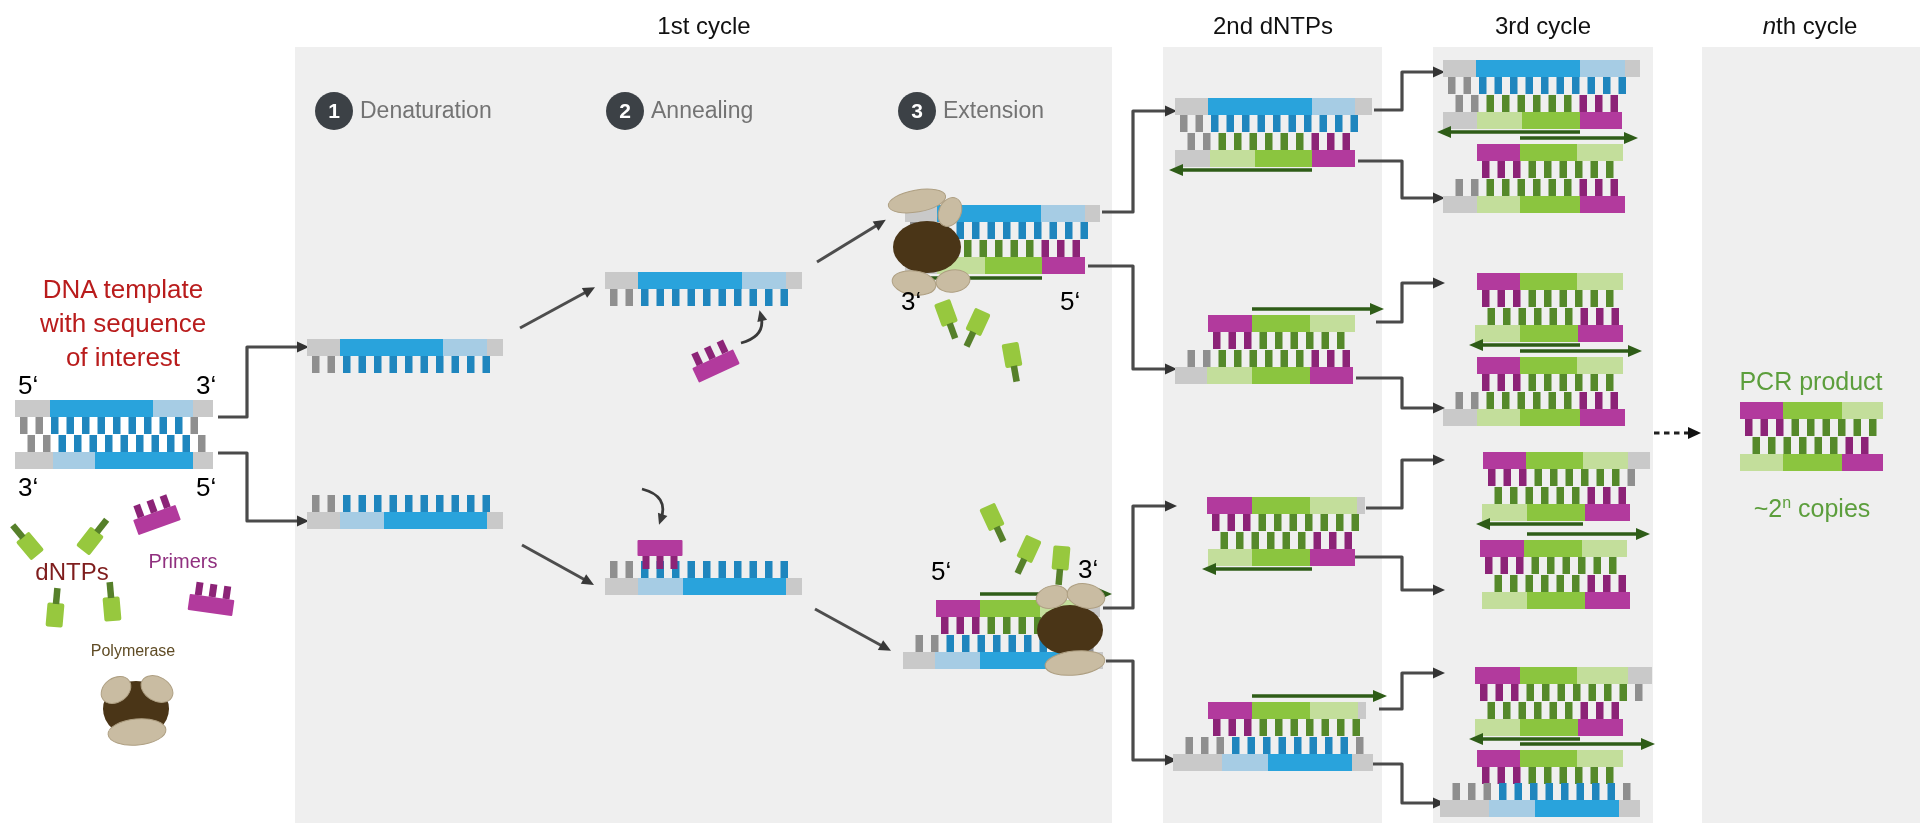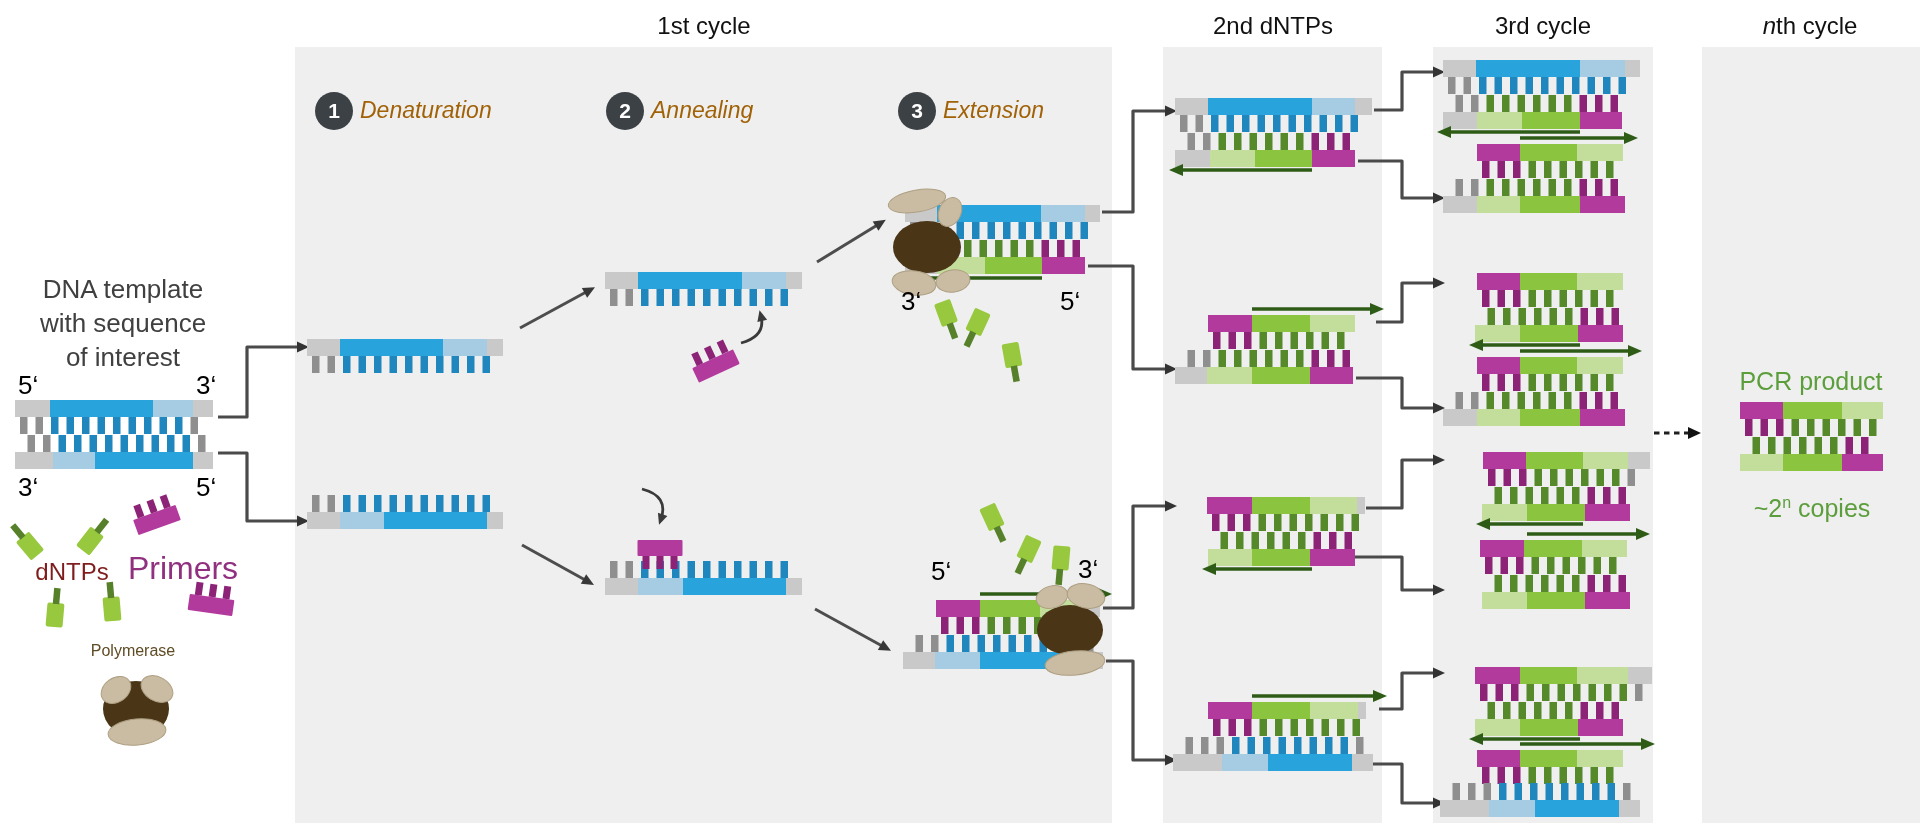--- a/index.html
+++ b/index.html
@@ -4,25 +4,25 @@
 <style>
   html,body{margin:0;padding:0;background:#ffffff;}
   #stage{position:relative;width:1920px;height:823px;background:#ffffff;overflow:hidden;
          font-family:"Liberation Sans", sans-serif;}
   .panel{position:absolute;top:47px;height:776px;background:#efefef;}
   #svgwrap{position:absolute;left:0;top:0;width:1920px;height:823px;}
   .hdr{position:absolute;top:12px;transform:translateX(-50%);font-size:24px;color:#111;white-space:nowrap;}
   .hdr i{font-style:italic;}
   .badge{position:absolute;top:92px;width:38px;height:38px;border-radius:50%;background:#3c4146;
          color:#fff;font-size:21px;font-weight:bold;display:flex;align-items:center;justify-content:center;}
-  .steplab{position:absolute;top:97px;font-size:23px;color:#a16207;white-space:nowrap;font-style:italic;}
+  .steplab{position:absolute;top:97px;font-size:23px;color:#737373;white-space:nowrap;}
   .legendlab{position:absolute;transform:translateX(-50%);white-space:nowrap;text-align:center;}
   #dna-label{left:123px;top:272px;font-size:26px;line-height:34px;color:#2e86b5;}
   #dntps-label{left:72px;top:558px;font-size:24px;color:#6fa33c;}
-  #primers-label{left:183px;top:550px;font-size:32px;color:#90307f;}
+  #primers-label{left:183px;top:550px;font-size:20px;color:#90307f;}
   #polymerase-label{left:133px;top:642px;font-size:16px;color:#5f4b24;}
   #pcr-label{left:1811px;top:359px;font-size:25px;color:#5c9e3c;margin-top:8px;}
   #copies-label{left:1812px;top:494px;font-size:25px;color:#5c9e3c;}
   #copies-label sup{font-size:16px;}
   .prime{position:absolute;font-size:26px;color:#000;white-space:nowrap;}
 </style>
 </head>
 <body>
 
 <div id="stage">
@@ -815,21 +815,21 @@
   <div class="hdr" style="left:1543px">3rd cycle</div>
   <div class="hdr" style="left:1810px"><i>n</i><span>th cycle</span></div>
 
   <div class="badge" style="left: 315px; background: rgb(60, 65, 70); color: rgb(255, 255, 255);">1</div>
   <div class="steplab" style="left:360px">Denaturation</div>
   <div class="badge" style="left: 606px; background: rgb(60, 65, 70); color: rgb(255, 255, 255);">2</div>
   <div class="steplab" style="left:651px">Annealing</div>
   <div class="badge" style="left: 898px; background: rgb(60, 65, 70); color: rgb(255, 255, 255);">3</div>
   <div class="steplab" style="left:943px">Extension</div>
 
-  <div class="legendlab" id="dna-label" style="color: #404040;">
+  <div class="legendlab" id="dna-label" style="color: #b91c1c;">
     <div>DNA template</div>
     <div>with sequence</div>
     <div>of interest</div>
   </div>
   <div class="legendlab" id="dntps-label" style="color: #7f1d1d;">dNTPs</div>
   <div class="legendlab" id="primers-label" style="color: rgb(144, 48, 127);">Primers</div>
   <div class="legendlab" id="polymerase-label" style="color: rgb(95, 75, 36);">Polymerase</div>
 
   <div class="legendlab" id="pcr-label" style="color: rgb(92, 158, 60);">PCR product</div>
   <div class="legendlab" id="copies-label" style="color: rgb(92, 158, 60);"><span>~2</span><sup>n</sup><span> copies</span></div>

